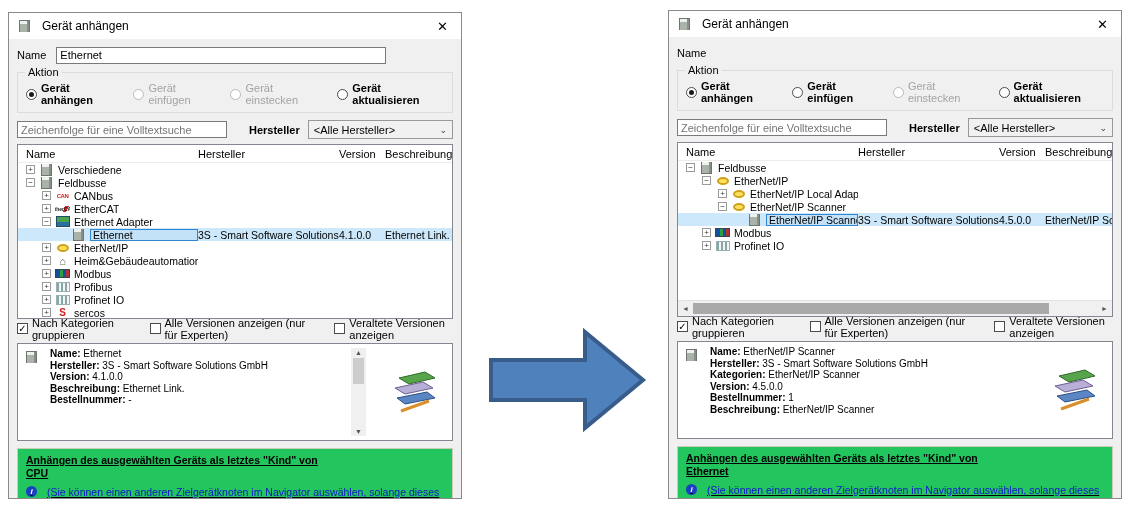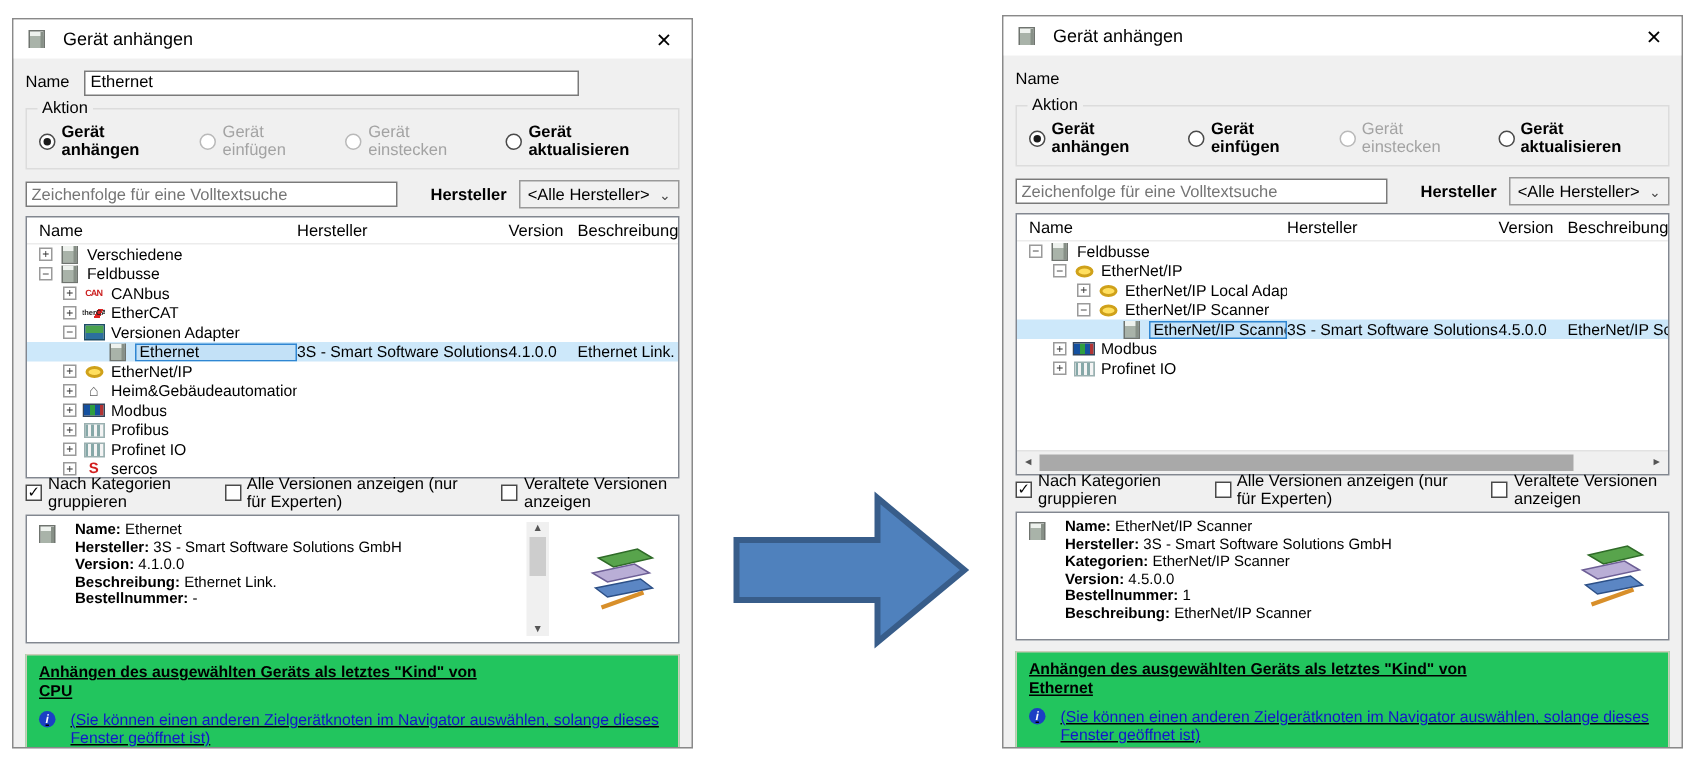--- a/index.html
+++ b/index.html
@@ -22,21 +22,21 @@
   .groupbox-label{position:absolute;top:-7px;left:7px;background:#f0f0f0;padding:0 3px;font-size:11px;}
   .radio-row{display:flex;gap:15px;}
   .radio{display:flex;align-items:center;gap:4px;font-size:11px;font-weight:bold;}
   .radio .rb{width:11px;height:11px;border-radius:50%;border:1px solid #4a4a4a;background:#fff;
              position:relative;flex:none;box-sizing:border-box;}
   .radio.selected .rb::after{content:"";position:absolute;left:2px;top:2px;right:2px;bottom:2px;
              border-radius:50%;background:#1a1a1a;}
   .radio.disabled{color:#a3a3a3;font-weight:normal;}
   .radio.disabled .rb{border-color:#b9b9b9;}
   .search-row{display:flex;align-items:center;margin-top:7px;gap:8px;flex:none;}
-  .search-input{width:248px;flex:none;}
+  .search-input{width:210px;flex:none;}
   .vendor-label{font-size:11px;font-weight:bold;margin-left:14px;white-space:nowrap;}
   .combo{flex:1;height:19px;border:1px solid #999;background:#f1f1f1;display:flex;align-items:center;
          font-size:11px;padding:0 5px;box-sizing:border-box;}
   .combo .val{flex:1;}
   .combo .chev{font-size:9px;color:#444;}
   .tree-panel{margin-top:5px;border:1px solid #828790;background:#fff;height:173px;flex:none;
               display:flex;flex-direction:column;overflow:hidden;}
   .tree-header{display:grid;grid-template-columns:172px 141px 46px 1fr;height:17px;align-items:center;
                font-size:11px;padding-left:8px;border-bottom:1px solid #ececec;flex:none;}
   .tree-rows{flex:1;overflow:hidden;min-height:0;}
@@ -69,21 +69,21 @@
   .ic-sercos{font-size:10px;font-weight:bold;color:#d21f1f;line-height:10px;}
   .hscroll{height:15px;background:#f0f0f0;border-top:1px solid #e2e2e2;display:flex;align-items:center;
            flex:none;font-size:7px;color:#555;}
   .hscroll .harrow{width:15px;text-align:center;flex:none;}
   .hscroll .htrack{flex:1;height:100%;position:relative;}
   .hscroll .hthumb{position:absolute;left:0;top:2px;height:11px;width:88%;background:#a9a9a9;}
   .check-row{display:flex;gap:18px;align-items:center;margin-top:3px;font-size:11px;flex:none;height:13px;}
   .check{display:flex;align-items:center;}
   .cb{width:11px;height:11px;border:1px solid #4a4a4a;background:#fff;display:inline-flex;align-items:center;
       justify-content:center;font-size:10px;line-height:10px;margin-right:4px;flex:none;box-sizing:border-box;}
-  .info-panel{margin-top:8px;border:1px solid #828790;background:#fff;height:86px;flex:none;
+  .info-panel{margin-top:8px;border:1px solid #828790;background:#fff;height:98px;flex:none;
               display:flex;padding:4px 2px 4px 6px;gap:4px;overflow:hidden;box-sizing:border-box;}
   .info-icon-col{width:22px;flex:none;padding-top:1px;}
   .info-text{flex:1;font-size:10px;line-height:11.5px;overflow:hidden;}
   .vscroll{width:15px;flex:none;background:#f0f0f0;display:flex;flex-direction:column;align-items:center;
            font-size:7px;color:#555;padding:1px 0;box-sizing:border-box;}
   .vscroll .vtrack{flex:1;width:11px;position:relative;}
   .vscroll .vthumb{position:absolute;top:2px;left:0;width:11px;height:26px;background:#cdcdcd;}
   .device-image{width:80px;flex:none;display:flex;align-items:center;justify-content:center;}
   .note-panel{margin-top:7px;border:1px solid #ccccb8;background:#22c55e;padding:5px 8px 7px;
               font-size:10.5px;flex:none;text-decoration:underline;}
@@ -199,21 +199,21 @@
             <span class="tcell"></span>
             <span class="tcell"></span>
           </div>
           <div class="trow">
             <div class="name-cell">
               <span style="width: 16px; flex: 0 0 auto;"></span>
               <span class="toggle">−</span>
               <span class="ticon">
                 <span class="ic-eadp"></span>
               </span>
-              <span class="tlabel">Versionen Adapter</span>
+              <span class="tlabel">Ethernet Adapter</span>
             </div>
             <span class="tcell"></span>
             <span class="tcell"></span>
             <span class="tcell"></span>
           </div>
           <div class="trow selected">
             <div class="name-cell">
               <span style="width: 32px; flex: 0 0 auto;"></span>
               <span class="toggle none"></span>
               <span class="ticon">

